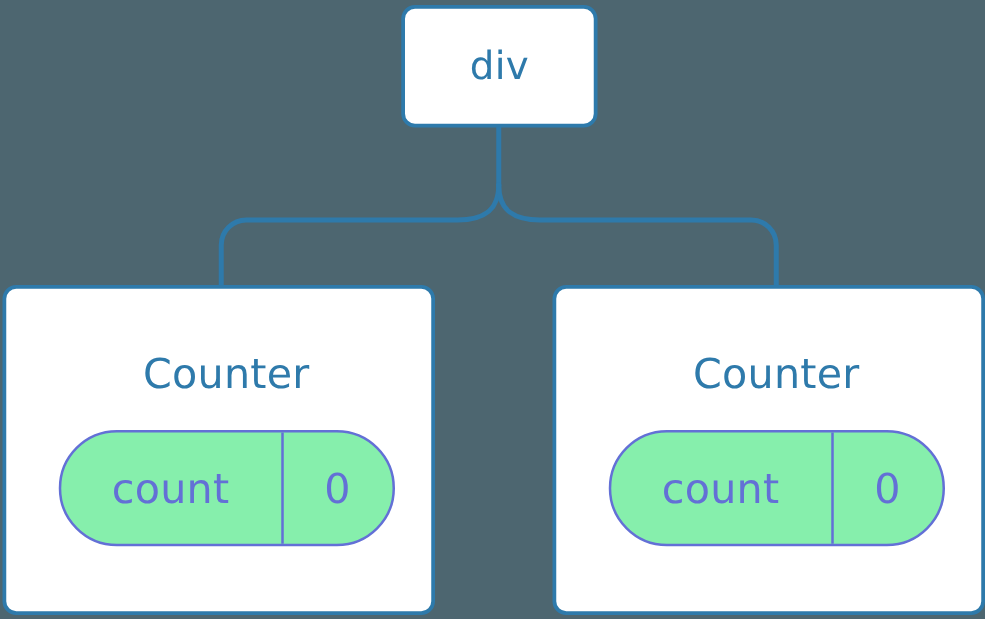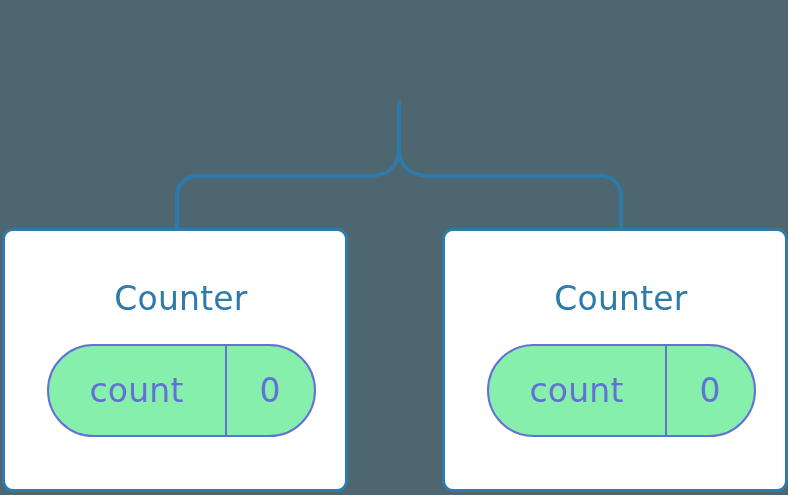--- a/index.html
+++ b/index.html
@@ -102,20 +102,23 @@
       <path d="M399,102 L399,148"></path>
       <path d="M399,148 C399,170 385,176 366,176
                L197,176 C186,176 177,185 177,196
                L177,228"></path>
       <path d="M399,148 C399,170 413,176 432,176
                L601,176 C612,176 621,185 621,196
                L621,228"></path>
     </g>
   </svg>
 
+  <div class="node node-root">
+    <div class="node-title">div</div>
+  </div>
 
   <div class="node node-child node-child-left">
     <div class="node-title">Counter</div>
     <div class="state-pill">
       <div class="pill-key">count</div>
       <div class="pill-val">0</div>
     </div>
   </div>
 
   <div class="node node-child node-child-right">

